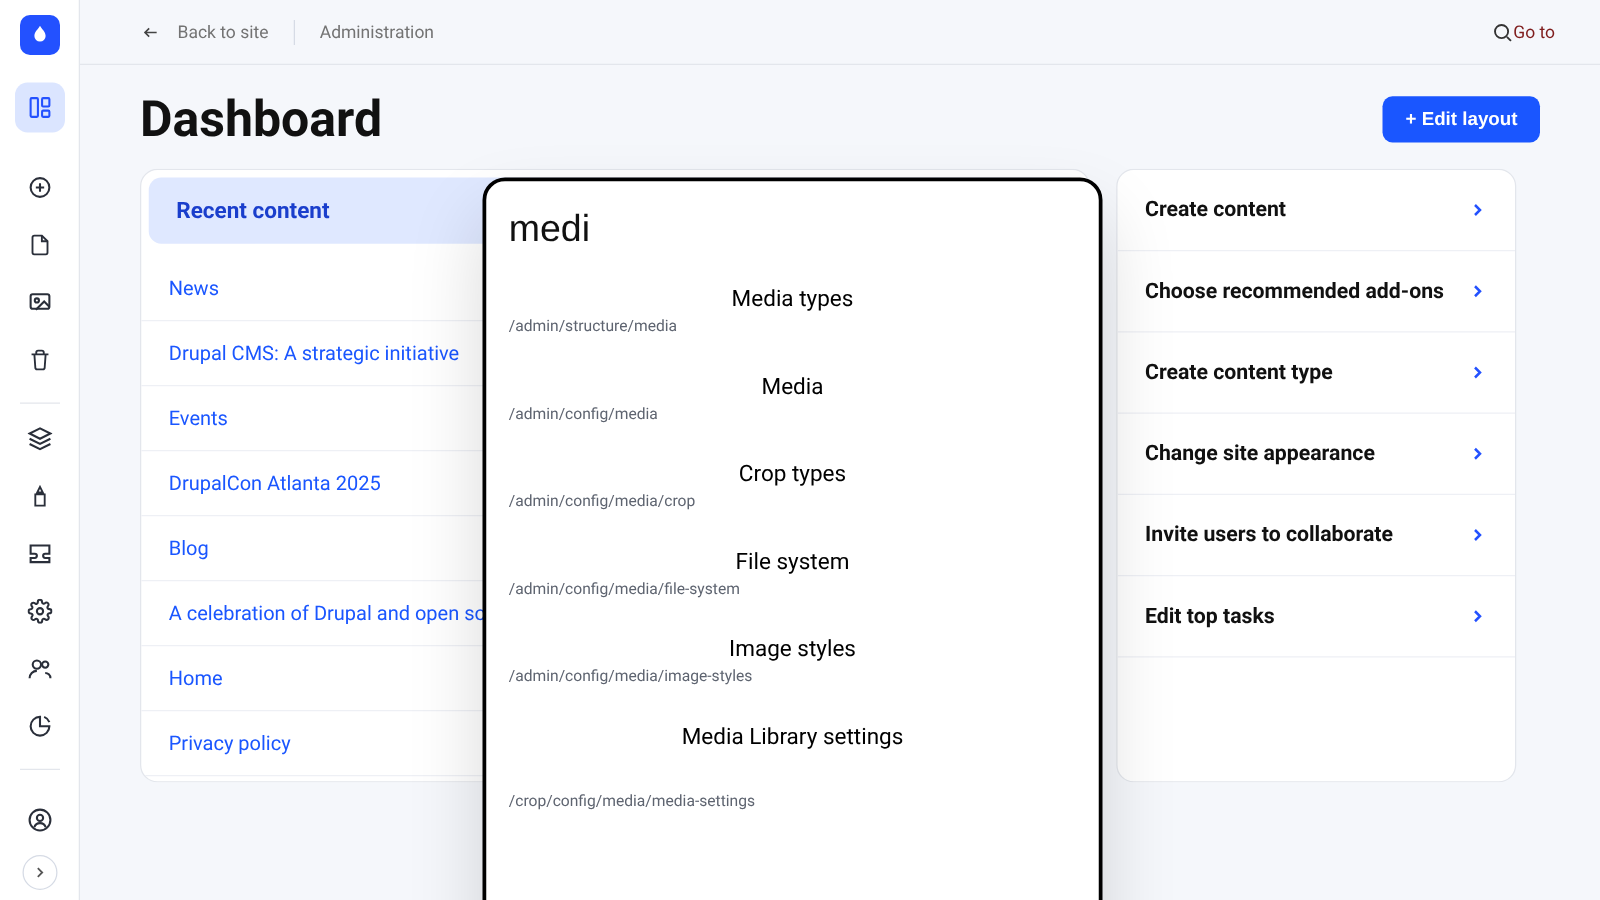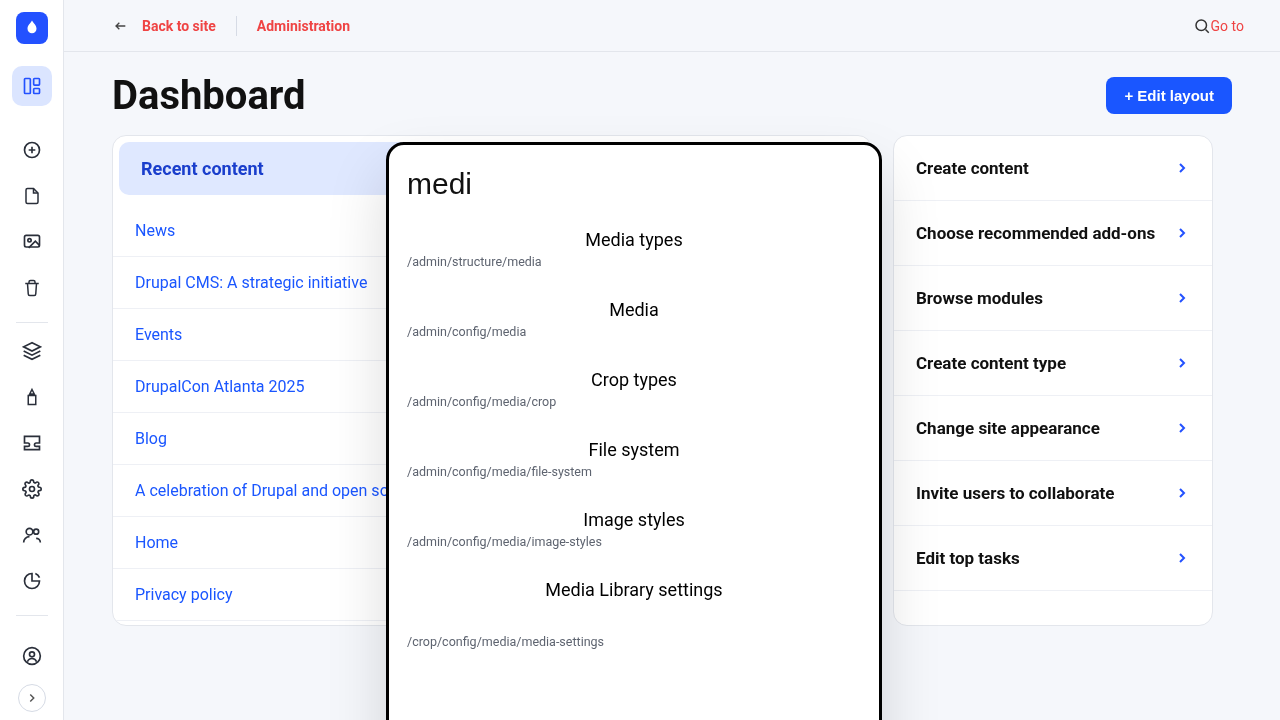--- a/index.html
+++ b/index.html
@@ -56,22 +56,22 @@
   
   .main { flex: 1; display: flex; flex-direction: column; overflow: hidden; }
   .topbar {
     height: 52px;
     border-bottom: 1px solid #e3e6ec;
     display: flex; align-items: center;
     padding: 0 36px 0 48px;
   }
   .topbar-left { display: flex; align-items: center; gap: 14px; color: #3a3f4a; }
   .breadcrumb-sep { width: 1px; height: 20px; background: #d6dbe5; margin: 0 6px; }
-  .topbar a { color: #ef4444; text-decoration: none; cursor: pointer; font-weight: bold; }
-  .topbar-go { margin-left: auto; display: flex; align-items: center; color: #ef4444; cursor: pointer; justify-content: center; }
+  .topbar a { color: #737373; text-decoration: none; cursor: pointer; }
+  .topbar-go { margin-left: auto; display: flex; align-items: center; color: #7f1d1d; cursor: pointer; justify-content: center; }
 
   .page {
     padding: 20px 48px 0 48px;
     display: flex; flex-direction: column;
     overflow: hidden;
   }
   .page-head { display: flex; align-items: center; margin-bottom: 16px; }
   .page-title { font-size: 40px; font-weight: 700; color: #111; }
   .edit-btn {
     margin-left: auto;
@@ -301,28 +301,20 @@
               </div>
             <div class="task-item">
                 <span>Choose recommended add-ons</span>
                 <span class="chev">
                   <svg width="16" height="16" viewBox="0 0 24 24" fill="none" stroke="currentColor" stroke-width="3">
                     <path d="M9 6l6 6-6 6"></path>
                   </svg>
                 </span>
               </div>
             <div class="task-item">
-                <span>Browse modules</span>
-                <span class="chev">
-                  <svg width="16" height="16" viewBox="0 0 24 24" fill="none" stroke="currentColor" stroke-width="3">
-                    <path d="M9 6l6 6-6 6"></path>
-                  </svg>
-                </span>
-              </div>
-            <div class="task-item">
                 <span>Create content type</span>
                 <span class="chev">
                   <svg width="16" height="16" viewBox="0 0 24 24" fill="none" stroke="currentColor" stroke-width="3">
                     <path d="M9 6l6 6-6 6"></path>
                   </svg>
                 </span>
               </div>
             <div class="task-item">
                 <span>Change site appearance</span>
                 <span class="chev">

